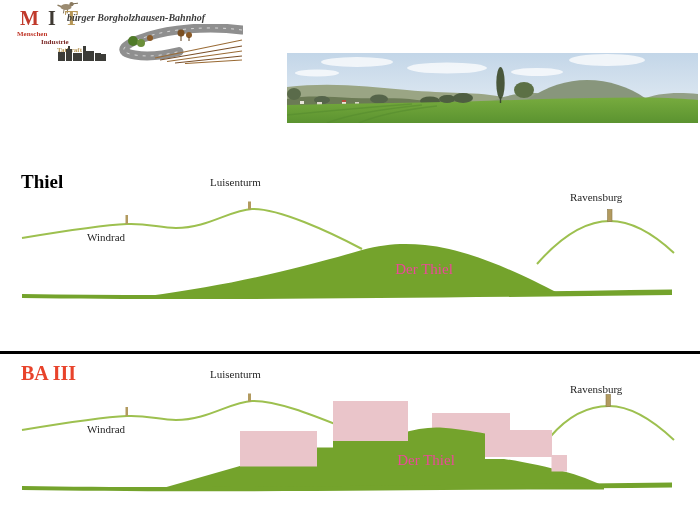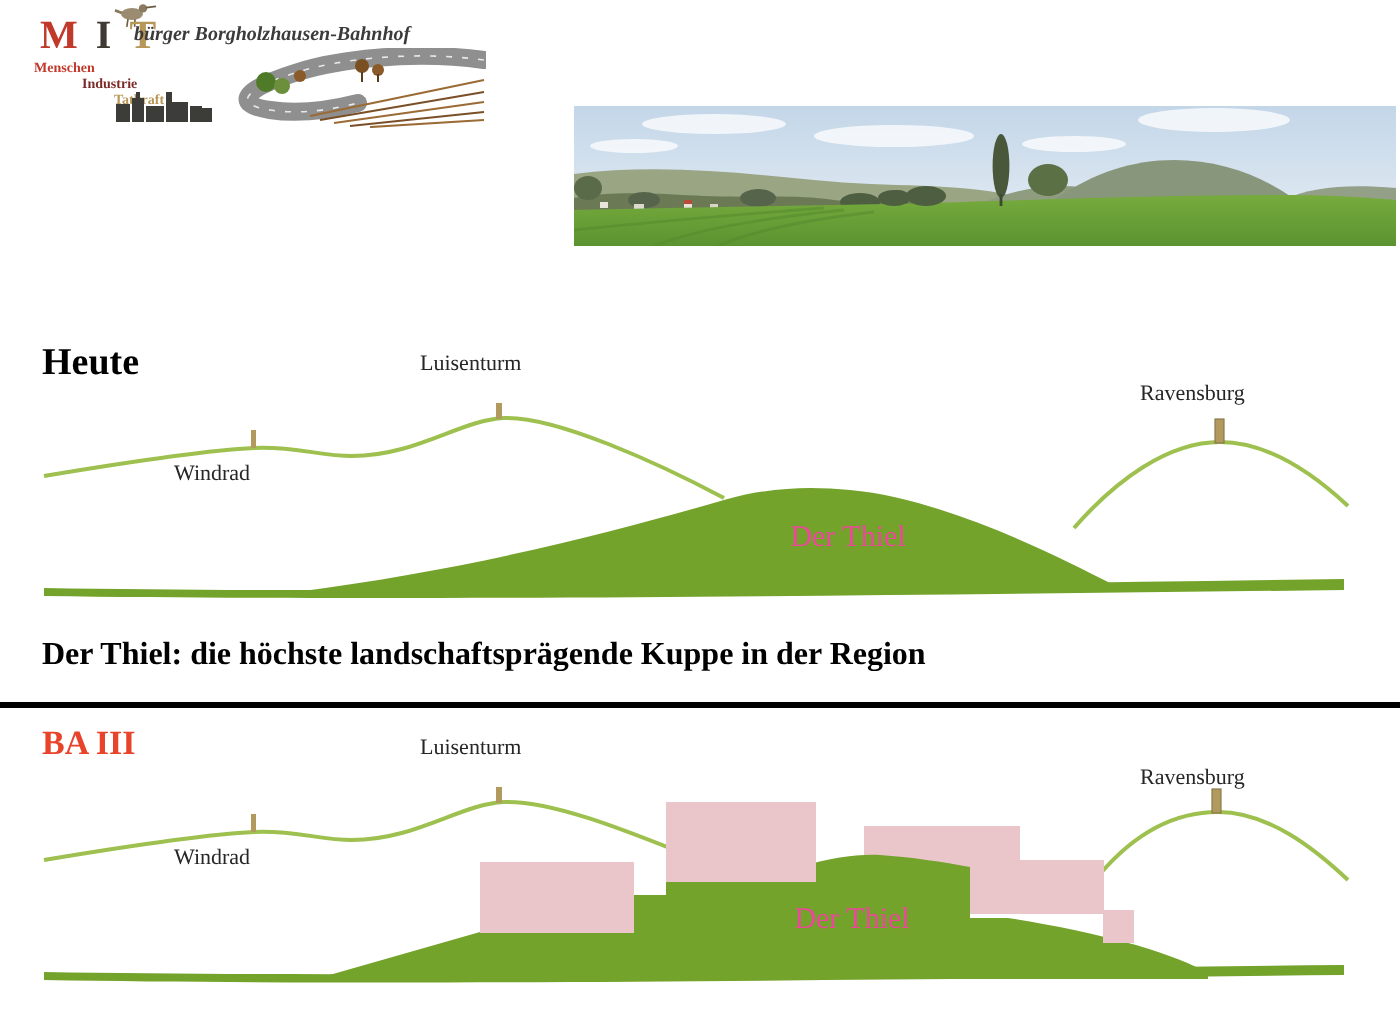--- a/index.html
+++ b/index.html
@@ -13,21 +13,21 @@
   .l-i{color:#3f3a33;margin-right:9px;}
   .l-t{color:#b79757;}
   .logo-tagline{position:absolute;left:67px;top:12px;font-weight:bold;font-style:italic;
                 font-size:10px;color:#3b3b3b;white-space:nowrap;}
   .logo-word{position:absolute;font-size:7px;font-weight:bold;white-space:nowrap;}
   .w-menschen{left:17px;top:30px;color:#c0392b;}
   .w-industrie{left:41px;top:38px;color:#7b2927;}
   .w-tatkraft{left:57px;top:46px;color:#b79757;}
   
   .sec-title{position:absolute;font-weight:bold;font-size:19px;color:#000;}
-  .ba3-title{position:absolute;font-weight:bold;font-size:17px;color:#e8432b;}
+  .ba3-title{position:absolute;font-weight:bold;font-size:20px;color:#e8432b;}
   .lmk{position:absolute;width:80px;text-align:left;font-size:11px;color:#262626;}
   .thiel-label{position:absolute;width:110px;text-align:center;font-size:15px;color:#ec4899;}
   .caption{position:absolute;left:21px;top:319px;font-weight:bold;font-size:16px;color:#000;white-space:nowrap;}
   .divider{position:absolute;left:0;top:351px;width:700px;height:3px;background:#000;}
 </style>
 </head>
 <body>
 
 <div class="slide">
 
@@ -137,38 +137,37 @@
       <ellipse cx="213.5" cy="30" rx="4.2" ry="16" fill="#49573b"></ellipse>
       <path d="M213.5,44 L213.5,50" stroke="#3c4a30" stroke-width="1.4"></path>
     </g>
     <ellipse cx="237" cy="37" rx="10" ry="8" fill="#5c7045"></ellipse>
     <g fill="#4e5e41">
       <ellipse cx="160" cy="46" rx="8" ry="4"></ellipse>
       <ellipse cx="176" cy="45" rx="10" ry="5"></ellipse>
     </g>
   </svg>
 
-  <div class="sec-title" style="left:21px;top:171px;">Heute</div>
+  <div class="sec-title" style="left:21px;top:171px;">Thiel</div>
 
   <svg class="abs" style="left:0;top:165px;" width="700" height="140" viewBox="0 165 700 140">
     <path d="M22,238 C70,230 105,225 127,224 C147,223 160,228 176,228 C208,228 230,210 252,209 C278,208 330,232 362,249" fill="none" stroke="#9dc04f" stroke-width="2"></path>
     <path d="M537,264 C558,240 584,221 610,221 C636,221 659,239 674,253" fill="none" stroke="#9dc04f" stroke-width="2"></path>
     <path d="M148,296 C240,284 310,265 362,250 C385,243.5 405,243 425,245 C470,249 525,276 556,292 L556,295 L148,296 Z" fill="#74a32c"></path>
     <path d="M22,294 C200,297 420,293 672,289.5 L672,295 C420,298 200,300.5 22,298 Z" fill="#74a32c"></path>
     <rect x="125.5" y="215" width="2.5" height="9" fill="#b29a5f"></rect>
     <rect x="248" y="201.5" width="3" height="8" fill="#b29a5f"></rect>
     <rect x="607.5" y="209.5" width="4.5" height="12" fill="#b29a5f" stroke="#8a7a4a" stroke-width="0.6"></rect>
   </svg>
 
   <div class="lmk" style="left:87px;top:231px;">Windrad</div>
   <div class="lmk" style="left:210px;top:176px;">Luisenturm</div>
   <div class="lmk" style="left:570px;top:191px;">Ravensburg</div>
   <div class="thiel-label" style="left:369px;top:261px;">Der Thiel</div>
 
-  <div class="caption">Der Thiel: die höchste landschaftsprägende Kuppe in der Region</div>
   <div class="divider"></div>
 
   <div class="ba3-title" style="left:21px;top:362px;">BA III</div>
 
   <svg class="abs" style="left:0;top:358px;" width="700" height="149" viewBox="0 358 700 149">
     <path d="M22,430 C70,422 105,417 127,416 C147,415 160,420 176,420 C208,420 230,402 252,401 C278,400 322,419 350,430" fill="none" stroke="#9dc04f" stroke-width="2"></path>
     <path d="M550,437 C568,416 588,406 609,406 C634,406 657,424 674,440" fill="none" stroke="#9dc04f" stroke-width="2"></path>
     <rect x="432" y="413" width="78" height="44" fill="#eac5ca"></rect>
     <path d="M163,488 L240,466 L312,446.5 L316,447.5 L333,447.5 L333,435 L400,433.5 C415,429 428,427 440,427.5
              C455,428.5 472,431 485,433.5 L485,459 L504,459 C522,461.5 548,467 568,472.5 C585,477.5 597,482.5 604,486.5

